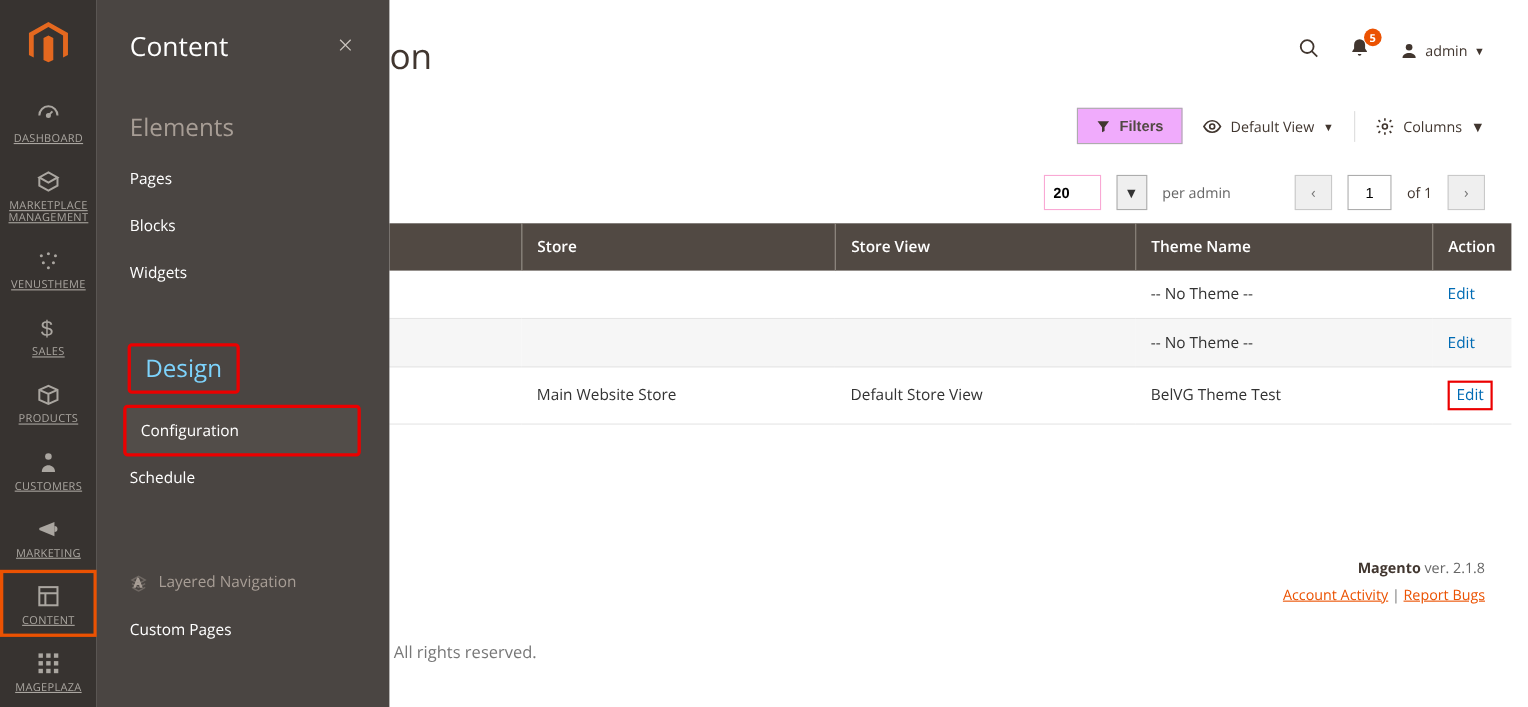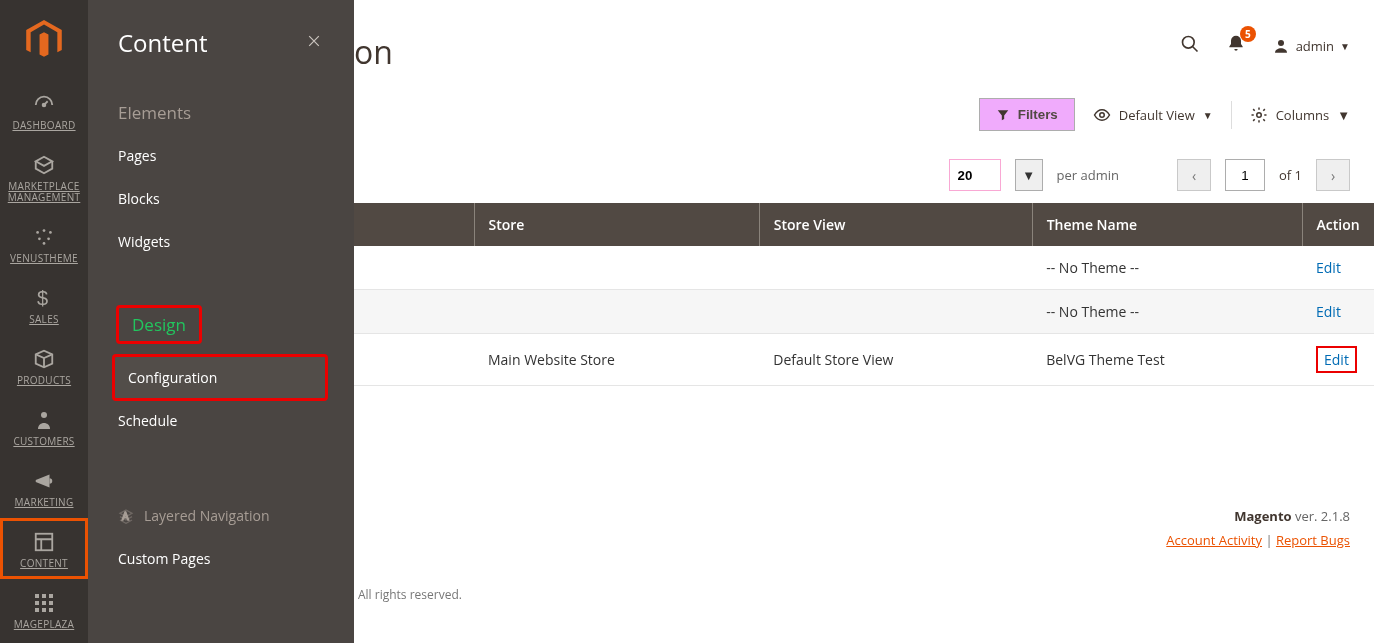--- a/index.html
+++ b/index.html
@@ -13,21 +13,21 @@
   .nav-item .nav-icon { height: 24px; display:flex; align-items:center; justify-content:center; margin-bottom:4px; color:#aaa6a0; }
   .nav-item.active { outline: 3px solid #eb5202; outline-offset: -3px; }
   .nav-item .label { line-height: 1.1; letter-spacing: .3px; }
 
   
   .submenu { position: absolute; left: 88px; top: 0; width: 266px; height: 643px; background: #4a4542; color: #fff; padding: 0; z-index: 20; }
   .submenu-header { display:flex; align-items:center; justify-content:space-between; padding: 26px 28px 20px 30px; }
   .submenu-title { font-size: 24px; font-weight: 400; color: #fff; }
   .submenu-close { width: 20px; height:20px; cursor:pointer; color:#cac4be; }
   .submenu-section { padding: 10px 0 8px; }
-  .section-heading { color: #a79d95; font-size: 17px; padding: 12px 30px 10px; }
+  .section-heading { color: #a79d95; font-size: 22px; padding: 12px 30px 10px; }
   .submenu-item { display:block; padding: 12px 30px; color:#fff; font-size:14px; cursor:pointer; }
   .submenu-item.selected { background:#524d49; }
   .submenu-item.layered { color:#a79d95; display:flex; align-items:center; gap:10px; }
   .hl-red { outline: 3px solid #eb0000; outline-offset: -1px; border-radius:2px; display:inline-block; }
   .heading-wrap { padding-left:30px; }
 
   
   .main { position:absolute; left:354px; top:0; right:15px; height:643px; background:#fff; }
   .top-row { height: 96px; position:relative; }
   .peek-title { position:absolute; left:0; top:30px; font-size:32px; color:#41362f; font-weight:400; }
@@ -56,21 +56,21 @@
 
   table.grid { width:100%; border-collapse:collapse; }
   table.grid thead th { background:#514943; color:#fff; text-align:left; font-weight:600; padding:12px 14px; font-size:14px; border-left:1px solid #8a837b; }
   table.grid thead th:first-child { border-left:none; }
   table.grid tbody td { padding:12px 14px; border-bottom:1px solid #e5e5e5; font-size:14px; color:#333; }
   table.grid tbody tr.alt { background:#f6f6f6; }
   .edit-link { color:#006bb4; cursor:pointer; }
   .edit-hl { border:2px solid #eb0000; padding:2px 6px; display:inline-block; }
 
   .footer { position:absolute; left:0; bottom:0; right:0; padding: 18px 24px 40px 4px; }
-  .footer-text { color:#777; font-size:12px; }
+  .footer-text { color:#777; font-size:15px; }
   .footer-right { position:absolute; right:24px; bottom:94px; text-align:right; }
   .mver { color:#666; }
   .mver b { color:#41362f; font-weight:700; }
   .footer-links { margin-top:6px; color:#777; }
   .footer-link { color:#eb5202; text-decoration:underline; cursor:pointer; }
 
 </style>
 </head>
 <body>
 
@@ -186,21 +186,21 @@
   </div>
 
   <div class="submenu-section">
     <div class="section-heading">Elements</div>
     <span class="submenu-item">Pages</span>
     <span class="submenu-item">Blocks</span>
     <span class="submenu-item">Widgets</span>
   </div>
 
   <div class="submenu-section" style="margin-top:26px;">
-    <div class="heading-wrap"><span class="hl-red" style="padding:6px 14px;"><span style="color:#22c55e; font-size:17px;">Design</span></span></div>
+    <div class="heading-wrap"><span class="hl-red" style="padding:6px 14px;"><span style="color:#7dd3fc; font-size:22px;">Design</span></span></div>
     <div style="margin-top:14px; padding-left:26px;">
       <span class="hl-red" style="display:block; width:212px;">
           <span class="submenu-item selected" style="display:block; padding:12px 14px;">Configuration</span>
         </span>
     </div>
     <span class="submenu-item">Schedule</span>
   </div>
 
   <div class="submenu-section" style="margin-top:34px;">
     <div class="submenu-item layered">

